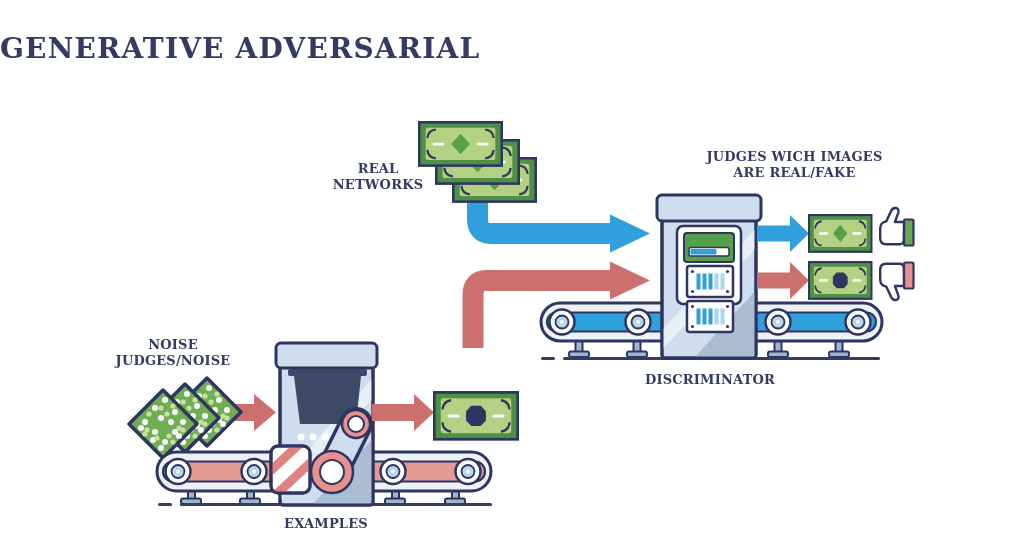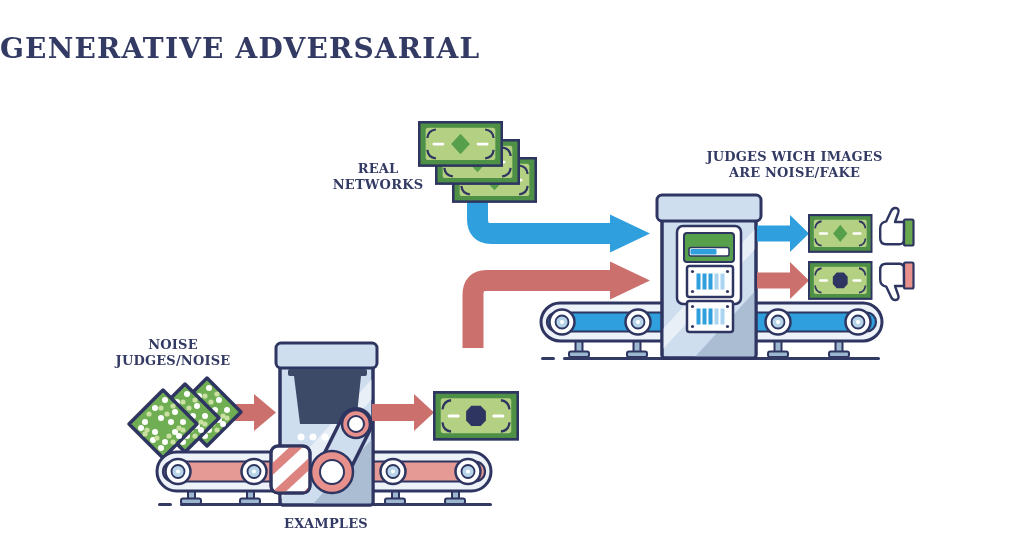--- a/index.html
+++ b/index.html
@@ -321,27 +321,30 @@
     <span style="display:block">GENERATIVE ADVERSARIAL</span>
   </div>
 
   <div class="label" style="left:328px;top:161px;width:100px;">
     <span>REAL</span>
     <span>NETWORKS</span>
   </div>
 
   <div class="label" style="left:697px;top:149px;width:195px;">
     <span>JUDGES WICH IMAGES</span>
-    <span>ARE NOISE/FAKE</span>
+    <span>ARE REAL/FAKE</span>
   </div>
 
   <div class="label" style="left:108px;top:337px;width:130px;">
     <span>NOISE</span>
     <span>JUDGES/NOISE</span>
   </div>
 
 
   <div class="label" style="left:261px;top:516px;width:130px;">
     <span>EXAMPLES</span>
   </div>
 
+  <div class="label" style="left:640px;top:372px;width:140px;">
+    <span>DISCRIMINATOR</span>
+  </div>
 
 </div>
 
 </body></html>

